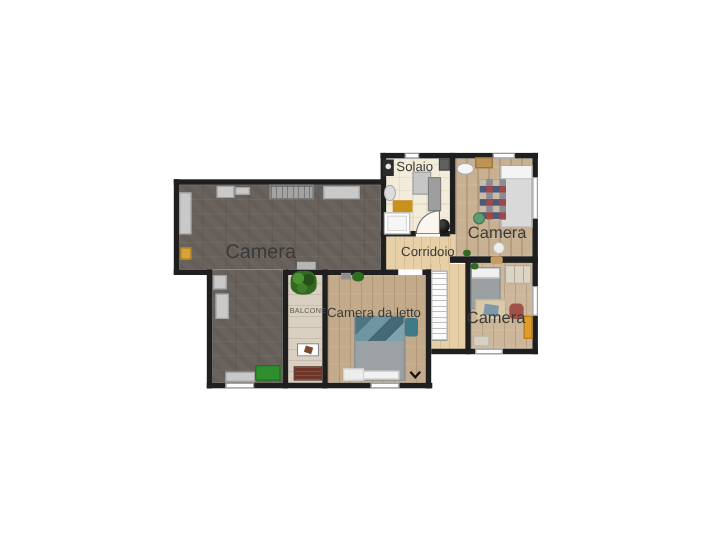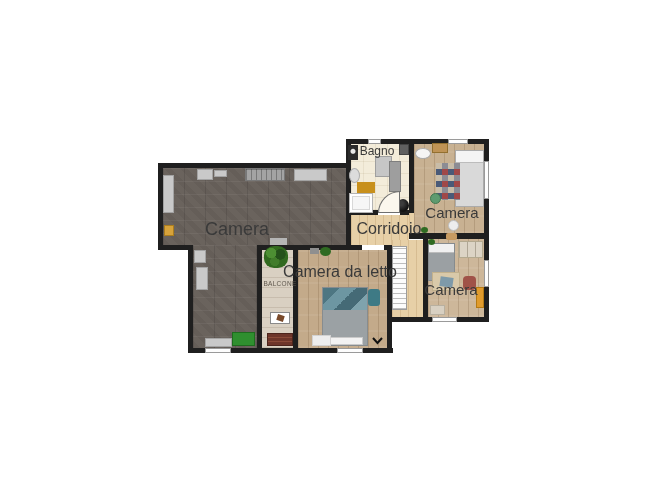--- a/index.html
+++ b/index.html
@@ -160,21 +160,21 @@
     <div class="furn" style="left:288px;top:94px;width:11px;height:7px;background:#c79b62;border-radius:2px"></div>
     <div class="furn" style="left:274px;top:133px;width:28px;height:19px;background:#d9c9a9;border:1px solid #c2b18d">
       <div style="position:absolute;left:7px;top:4px;width:13px;height:10px;background:#7e9aa9;transform:rotate(8deg)"></div>
     </div>
     <div class="furn" style="left:305px;top:137px;width:13px;height:14px;background:#a05248;border-radius:4px"></div>
     <div class="furn" style="left: 318px; top: 148px; width: 8px; height: 21px; border: 1px solid rgb(181, 122, 20); background-color: rgb(224, 155, 45);"></div>
     <div class="furn" style="left:272px;top:166px;width:15px;height:10px;background:#d8d0c2;border:1px solid #b8b0a0"></div>
     <div class="furn round" style="left:270px;top:100px;width:7px;height:6px;background:#2f6b22"></div>
 
     <div class="room-label" style="left:79px;top:90px;font-size:18px">Camera</div>
-    <div class="room-label" style="left:219px;top:12px;font-size:12px">Bagno</div>
-    <div class="room-label" style="left:231px;top:90px;font-size:16px">Corridoio</div>
+    <div class="room-label" style="left:219px;top:12px;font-size:12px">Solaio</div>
+    <div class="room-label" style="left:231px;top:90px;font-size:12px">Corridoio</div>
     <div class="room-label" style="left:294px;top:73px;font-size:15px">Camera</div>
     <div class="room-label" style="left:293px;top:150px;font-size:15px">Camera</div>
-    <div class="room-label" style="left:182px;top:133px;font-size:16px">Camera da letto</div>
+    <div class="room-label" style="left:182px;top:145px;font-size:12px">Camera da letto</div>
     <div class="room-label" style="left:122px;top:144px;font-size:6.5px;letter-spacing:0.3px;color:#5d564c">BALCONE</div>
 
   </div>
 </div>
 
 </body></html>

